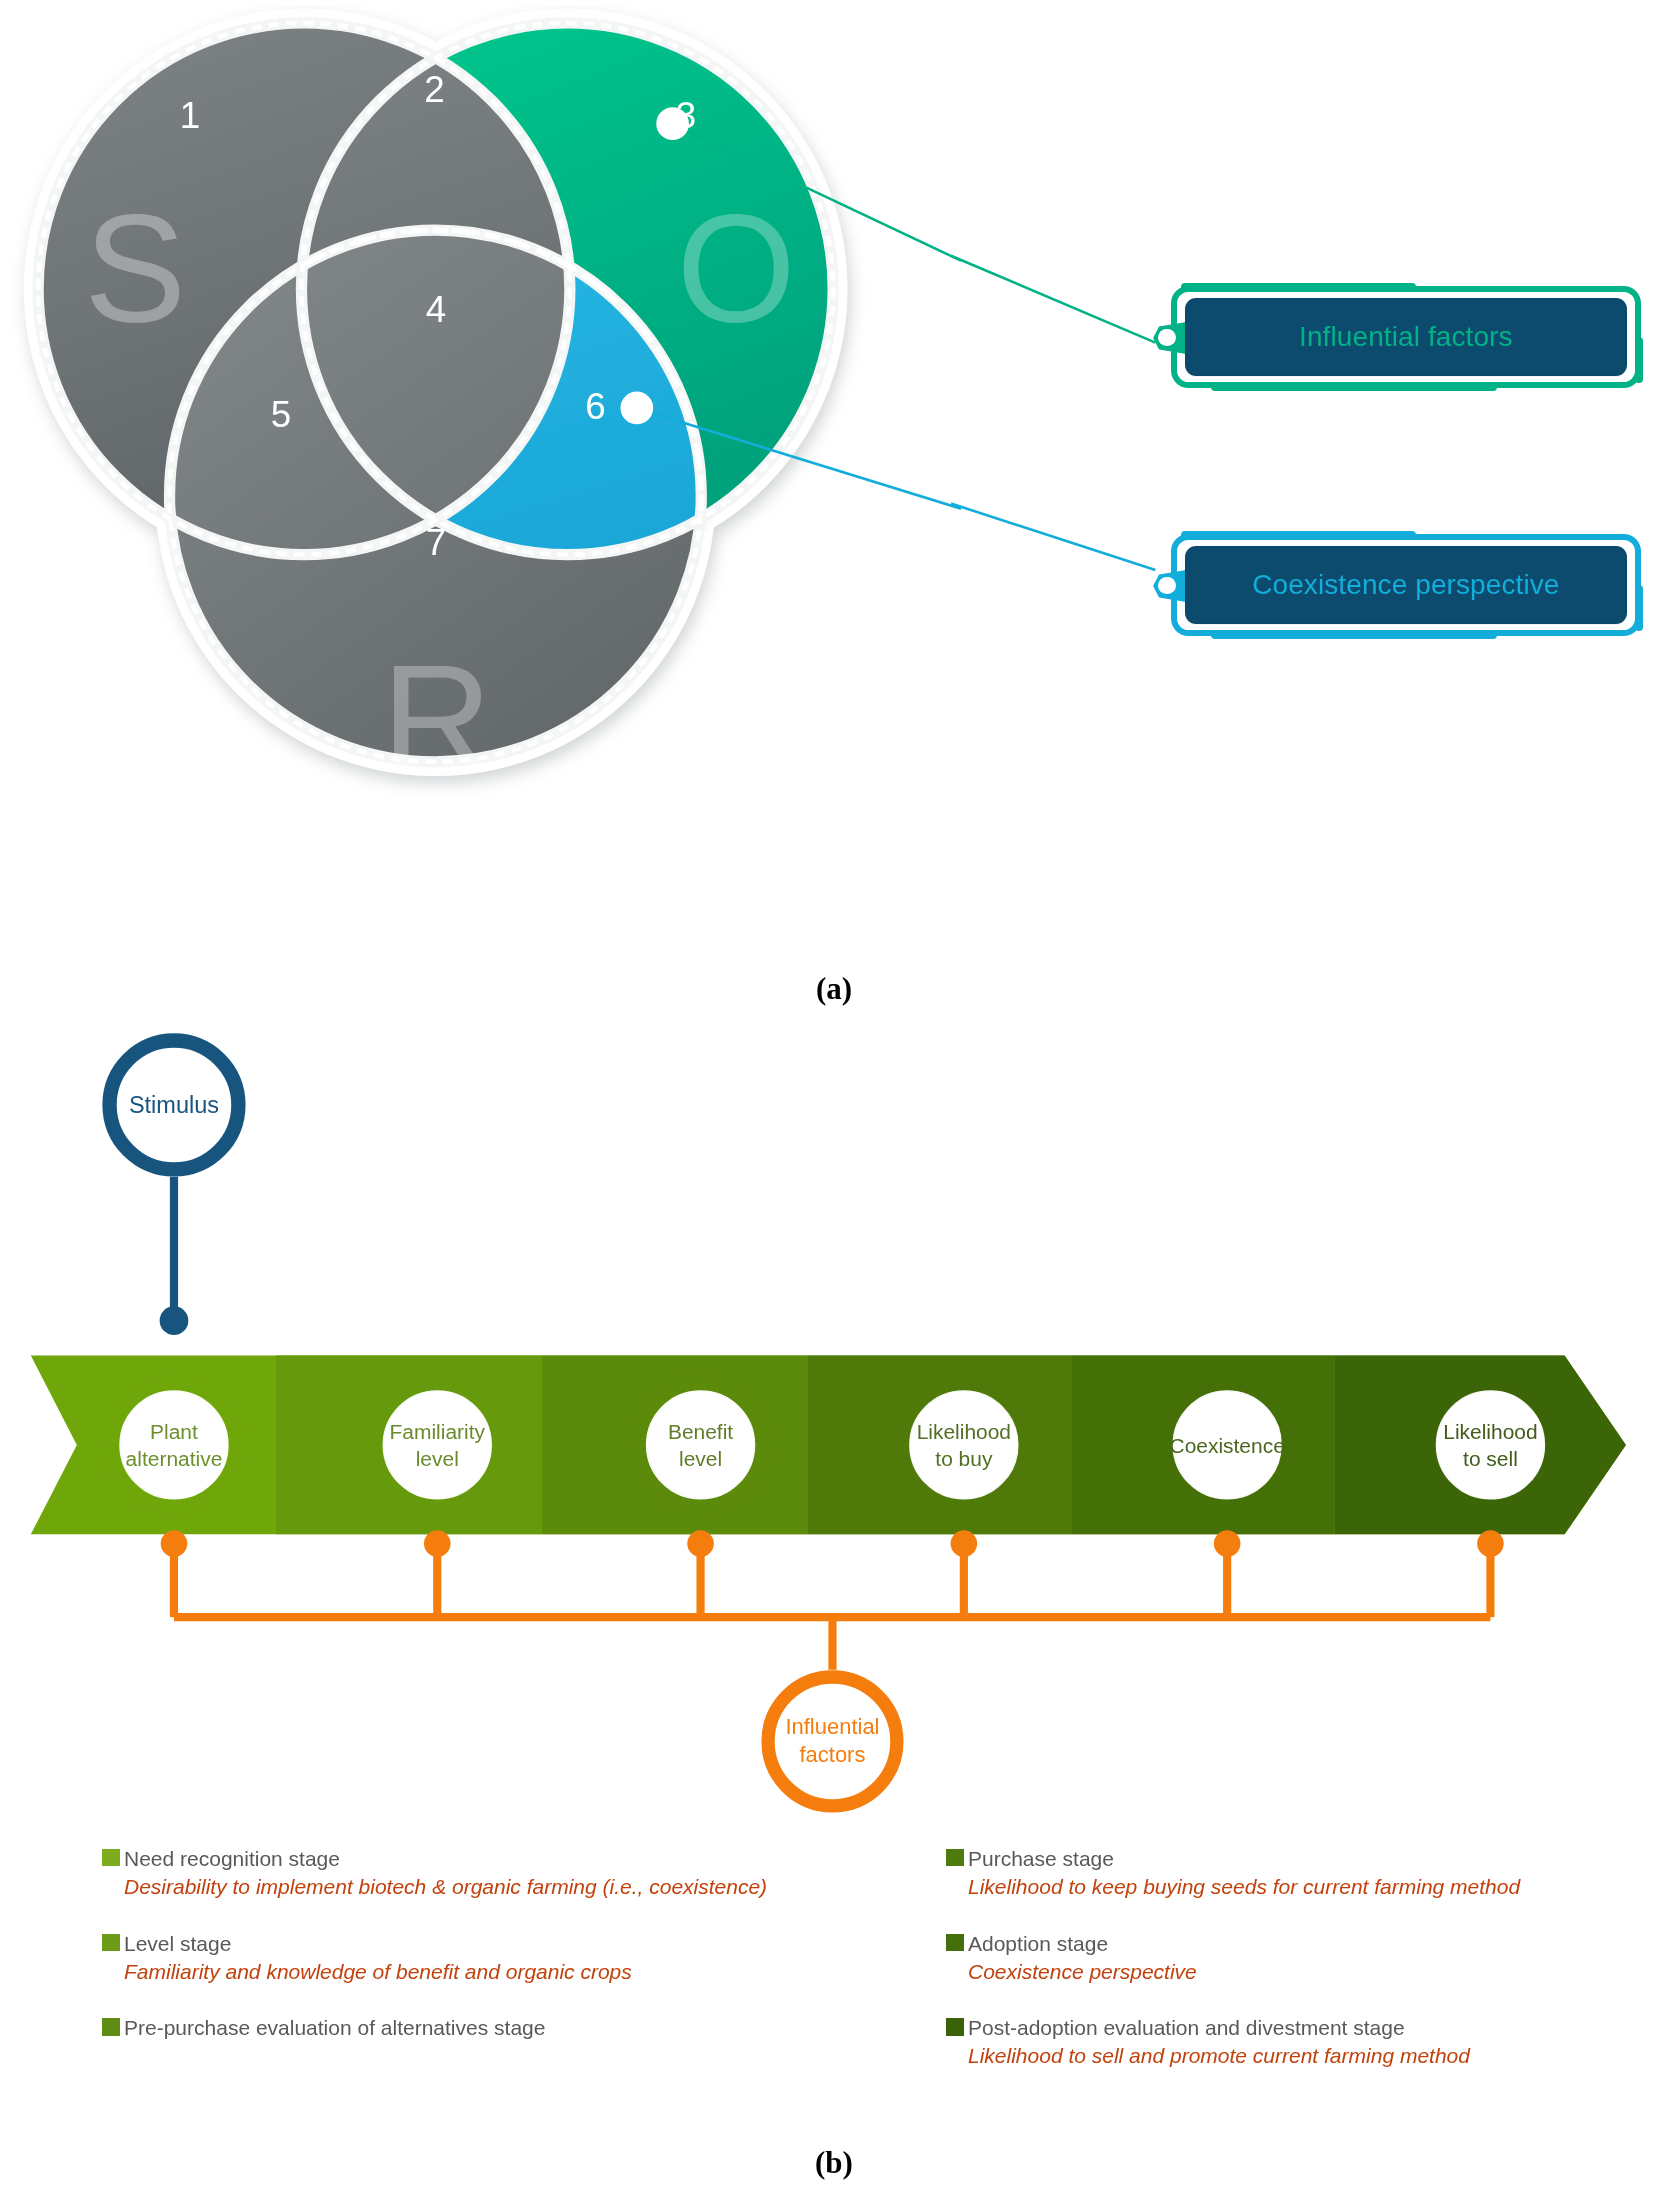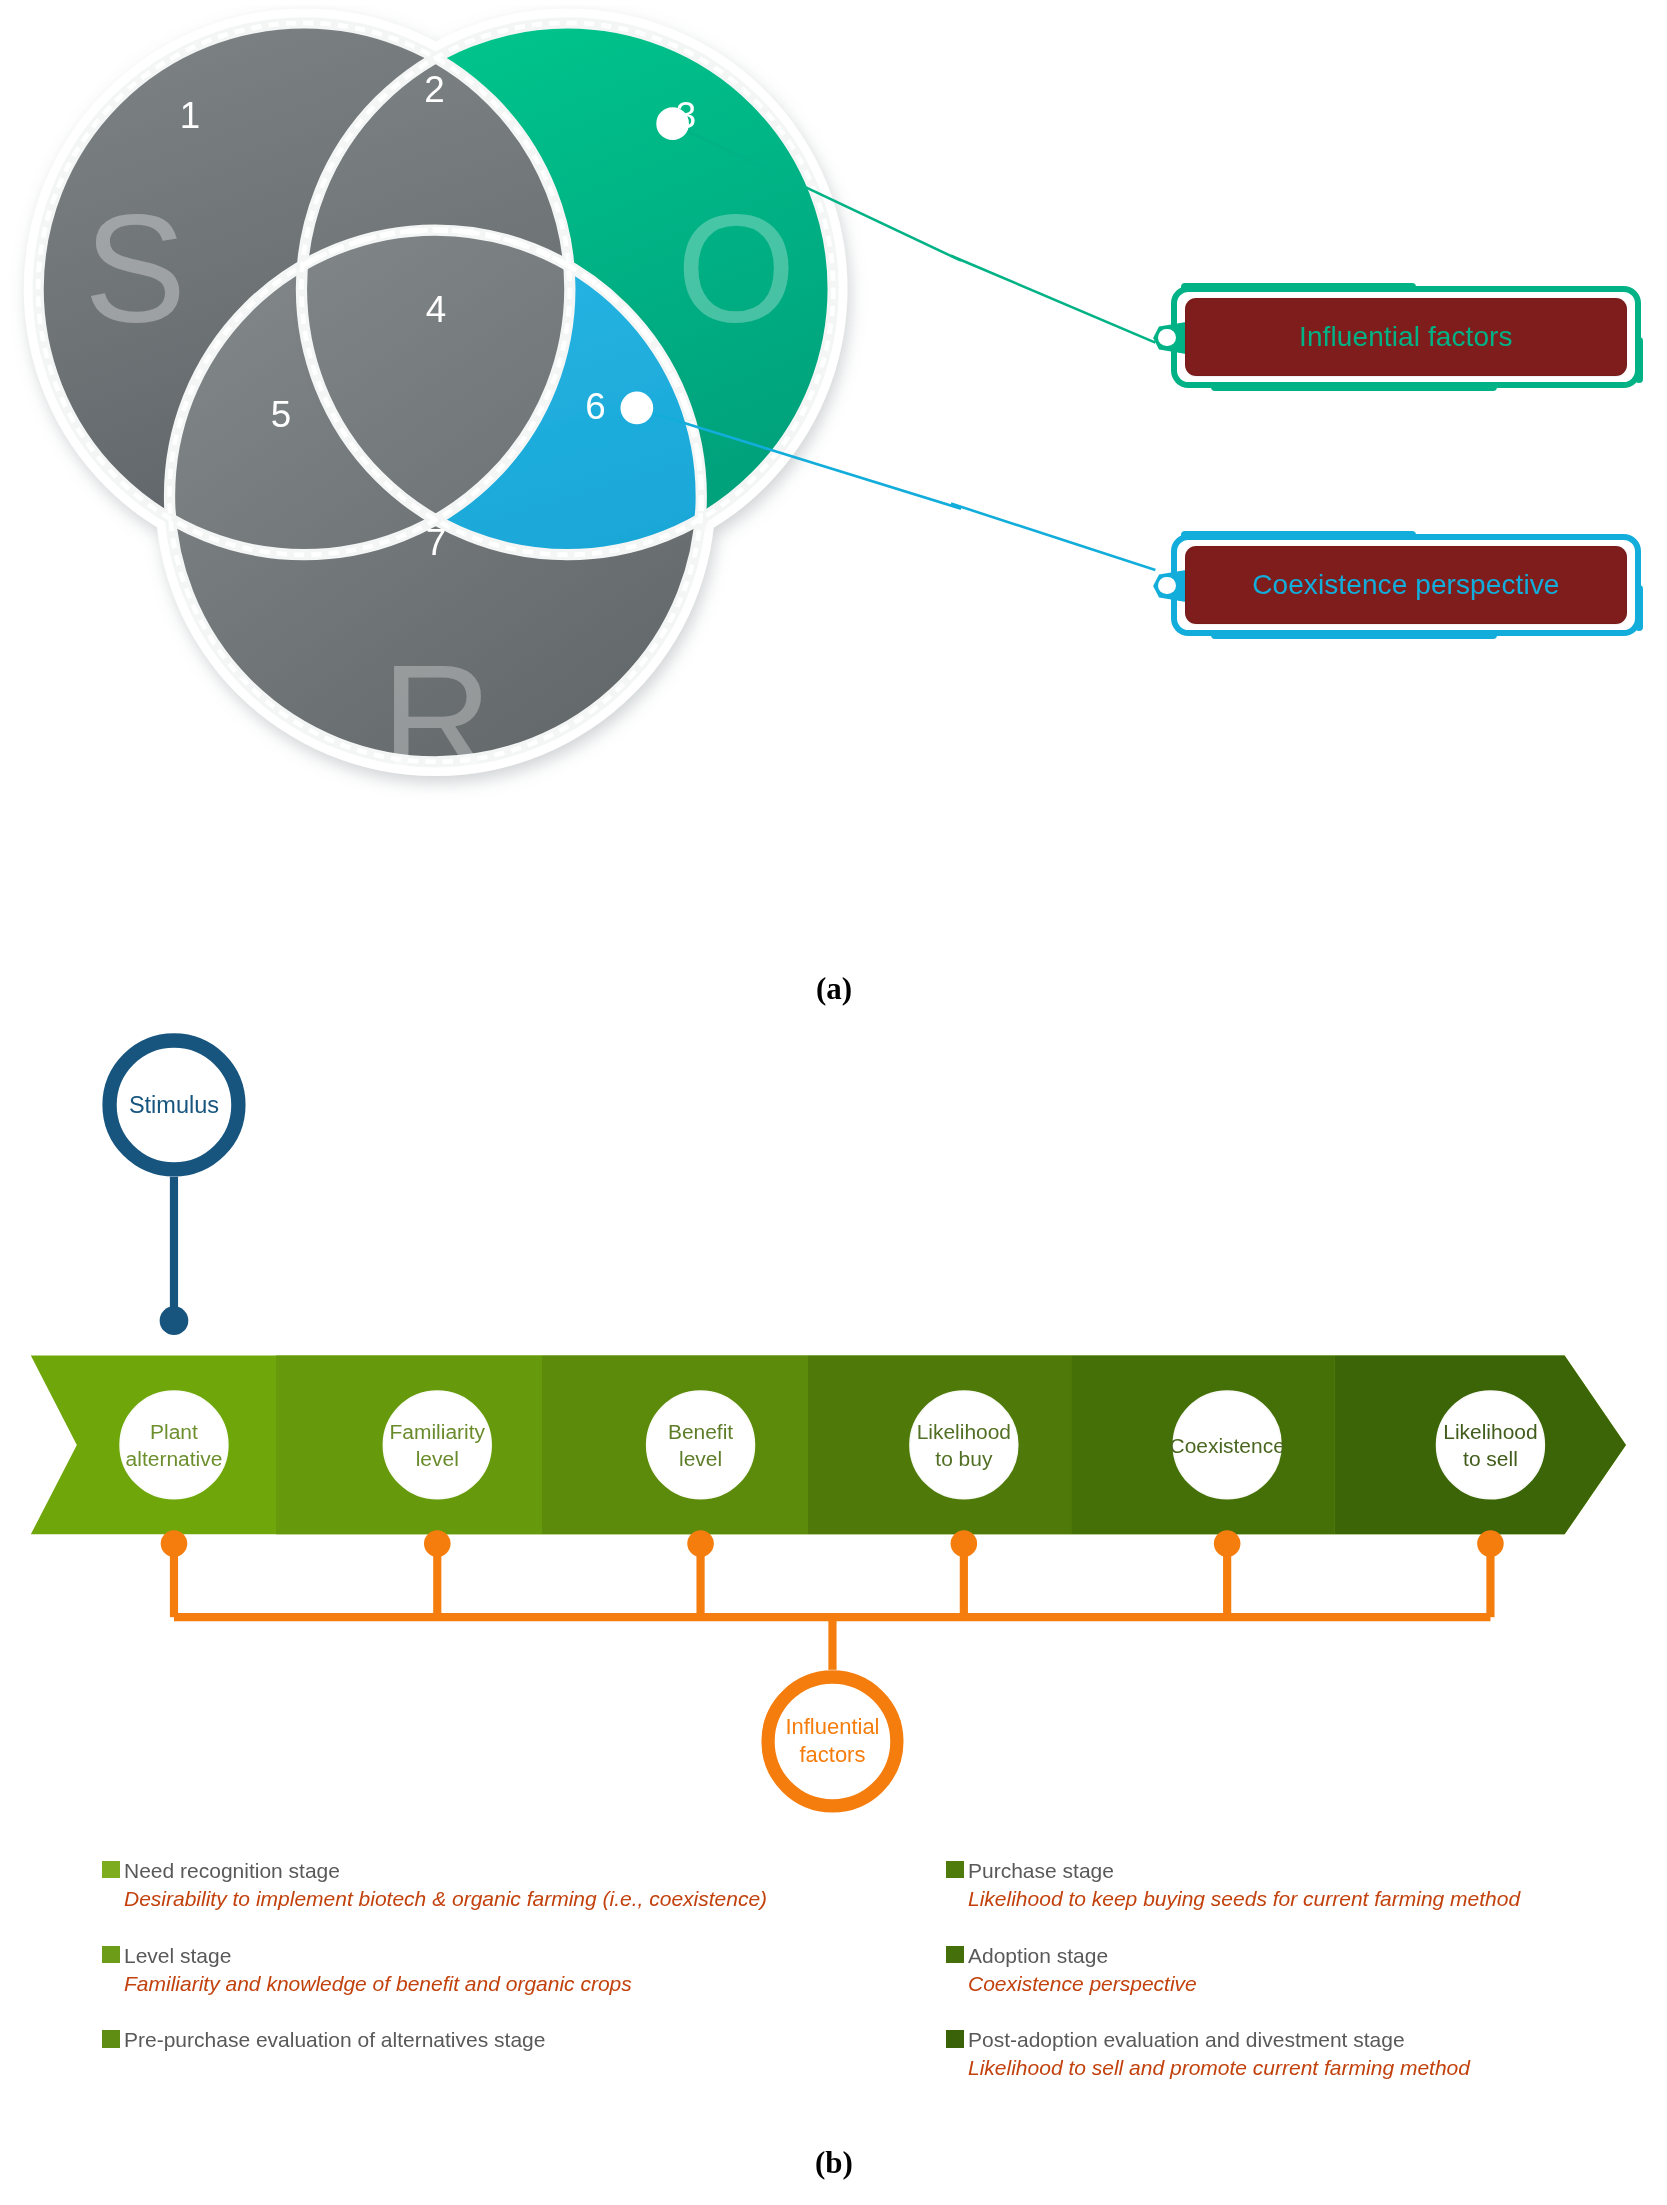--- a/index.html
+++ b/index.html
@@ -11,21 +11,21 @@
   #venn-svg{position:absolute;left:0;top:0;}
 
   .callout{position:absolute;height:102px;}
   .callout .tag-outer{
     position:absolute;left:20.5px;top:0;right:0;bottom:0;
     border-radius:17.4px;border:6.1px solid var(--c);
     background:#ffffff;box-sizing:border-box;
   }
   .callout .tag-inner{
     position:absolute;left:35px;top:12.3px;right:14.3px;bottom:12.3px;
-    border-radius:11.2px;background:#7f1d1d;
+    border-radius:11.2px;background:#0c4a6e;
     box-shadow:inset 0 0 0 1.5px rgba(0,0,0,0.035), 0 0.5px 1.5px rgba(0,0,0,0.06);
     display:flex;align-items:center;justify-content:center;
   }
   .callout .tag-label{
     font-size:28px;color:var(--c);letter-spacing:0.1px;white-space:nowrap;
   }
   .callout .notch{
     position:absolute;left:3.1px;top:36px;width:33px;height:32px;background:var(--c);
     border-radius:0 0 0 0;
     clip-path:polygon(100% 0%,100% 100%,18% 86%,0% 50%,18% 14%);
@@ -50,21 +50,21 @@
   }
   .fig-caption b{font-weight:700;}
 
   
   #panel-b{position:absolute;left:0;top:1018px;width:1668px;height:1188px;}
   #flow-svg{position:absolute;left:0;top:0;}
 
   
   #legend{position:absolute;left:0;top:828px;width:1668px;height:245px;}
   .legend-col{position:absolute;top:0;width:767px;}
-  .legend-item{position:relative;margin-bottom:30px;padding-left:37px;margin-top:12px;}
+  .legend-item{position:relative;margin-bottom:30px;padding-left:37px;}
   .legend-swatch{
     position:absolute;left:15.3px;top:3.1px;width:17.4px;height:17.4px;
   }
   .legend-title{
     font-size:21px;color:#595959;line-height:1.2;white-space:nowrap;
   }
   .legend-sub{
     font-size:21px;color:#c2410c;font-style:italic;line-height:1.25;margin-top:3.1px;white-space:nowrap;
   }
 </style>

